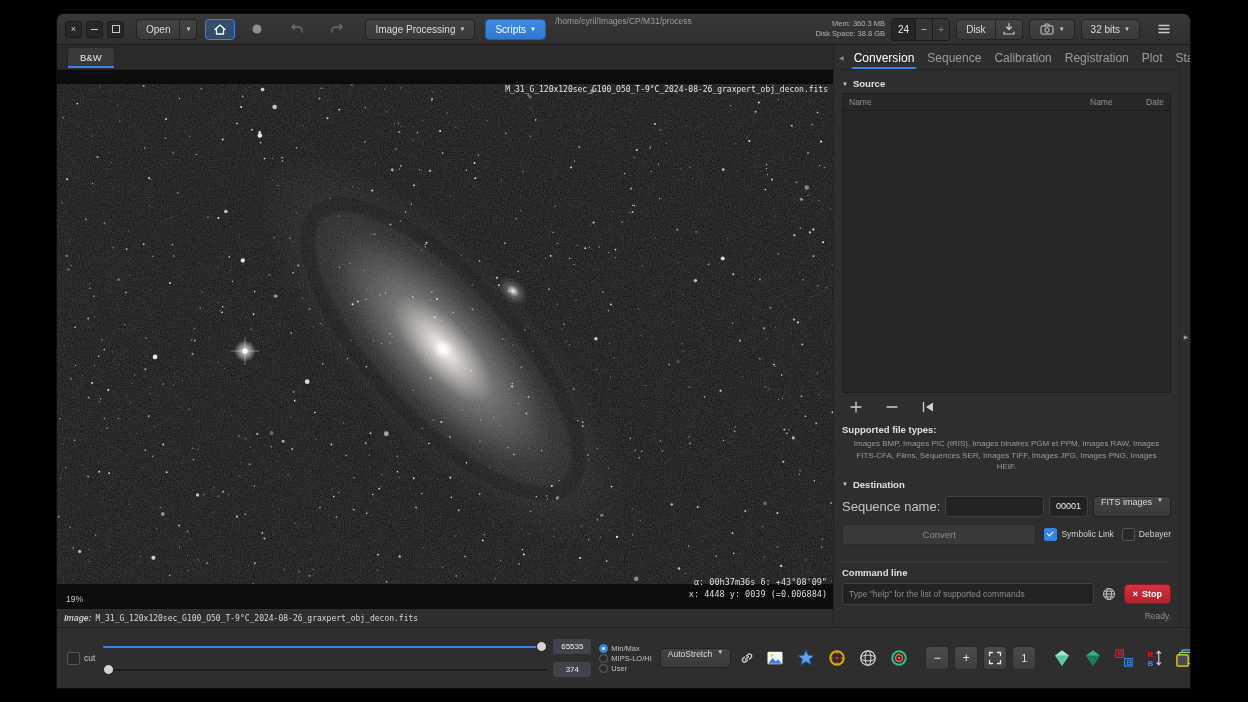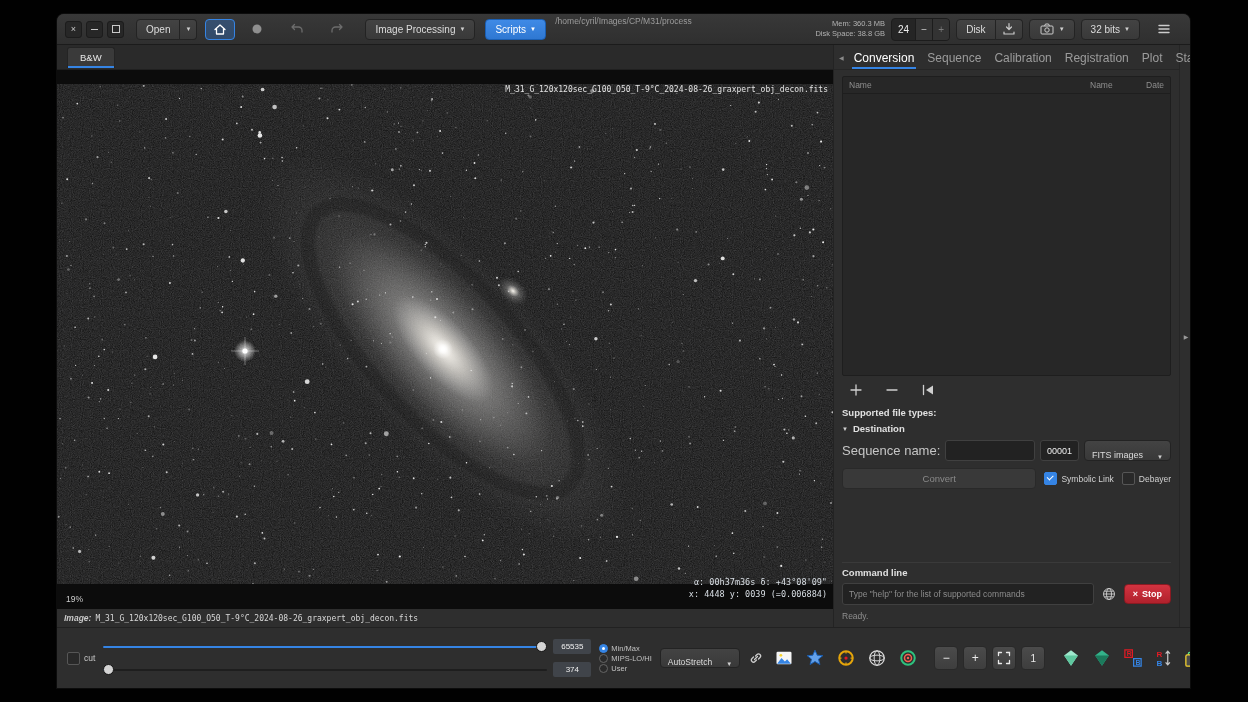--- a/index.html
+++ b/index.html
@@ -68,38 +68,38 @@
   .tbody{flex:1}
   .tbl-tools{display:flex;gap:20px;padding:6px 6px 3px;align-items:center}
   .tool-btn{background:none;border:none;padding:0;width:16px;height:16px;display:flex;align-items:center;justify-content:center}
   .sup-title{font-size:9.5px;font-weight:bold;color:#e0e0e0;margin:6px 0 3px}
   .sup-text{font-size:8px;color:#9a9a9a;text-align:center;line-height:1.45;padding:0 4px;margin-bottom:4px}
   .seqrow{display:flex;align-items:center;gap:5px;margin:2px 0 7px}
   .seqlabel{font-size:13px;color:#c6c6c6;white-space:nowrap}
   .seqinput{flex:1;height:19px;background:#222;border:1px solid #404040;border-radius:3px;color:#eee;font-size:9px;padding:0 5px;min-width:0}
   .counter{font-size:9px;color:#eee;background:#222;border:1px solid #404040;border-radius:3px;height:19px;display:flex;align-items:center;padding:0 6px}
   .dropdown{height:21px;background:linear-gradient(#434343,#393939);border:1px solid #232323;border-radius:4px;color:#dcdcdc;
-            font-size:9px;display:inline-flex;align-items:flex-end;gap:14px;padding:0 7px;white-space:nowrap}
+            font-size:9px;display:inline-flex;align-items:flex-start;gap:5px;padding:0 7px;white-space:nowrap}
   .convrow{display:flex;align-items:center;gap:8px;margin-bottom:6px}
   .convert-btn{flex:1;height:21px;background:#393939;border:1px solid #292929;border-radius:4px;color:#8a8a8a;font-size:9.5px}
   .chk{display:inline-flex;align-items:center;gap:4px;font-size:8.5px;color:#d2d2d2;white-space:nowrap;cursor:pointer}
   .box{width:11px;height:11px;background:#292929;border:1px solid #565656;border-radius:2px;position:relative;flex:0 0 11px}
   .box.checked{background:#3584e4;border-color:#3584e4}
   .box.checked::after{content:"";position:absolute;left:2px;top:2px;width:5px;height:2.5px;
                       border-left:1.5px solid #fff;border-bottom:1.5px solid #fff;transform:rotate(-45deg)}
   .cmd-section{margin-top:auto;border-top:1px solid #3a3a3a;padding-top:4px}
   .cmd-header{font-size:9.5px;font-weight:bold;color:#e0e0e0;margin-bottom:5px}
   .cmdrow{display:flex;align-items:center;gap:5px}
   .cmdinput{flex:1;height:20px;background:#222;border:1px solid #404040;border-radius:3px;color:#eee;font-size:8.5px;padding:0 6px;min-width:0}
   .cmdinput::placeholder{color:#8c8c8c}
   .iconbtn{width:20px;height:20px;background:none;border:none;padding:0;display:flex;align-items:center;justify-content:center}
   .stopbtn{height:20px;background:linear-gradient(#d23340,#b0212c);border:1px solid #8a1a22;border-radius:4px;color:#fff;
            font-size:9px;display:inline-flex;align-items:center;gap:4px;padding:0 8px;font-weight:bold}
   .stop-x{font-size:9px;font-weight:bold}
-  .ready{text-align:left;font-size:8.5px;color:#8f8f8f;padding:6px 0 2px}
+  .ready{text-align:right;font-size:8.5px;color:#8f8f8f;padding:6px 0 2px}
   .edge{width:12px;flex:0 0 12px;background:#2e2e2e;border-left:1px solid #262626;display:flex;align-items:center;justify-content:center;cursor:pointer}
   .edge span{font-size:6px;color:#9a9a9a}
   
   .bottombar{flex:0 0 60px;border-top:1px solid #212121;background:#2e2e2e;display:flex;align-items:center;padding:0 10px;gap:8px}
   .chk.cut{font-size:8.5px;color:#c6c6c6}
   .sliders{display:flex;flex-direction:column;gap:8px;width:488px;flex:0 0 488px}
   .srow{display:flex;align-items:center;gap:6px}
   .slider{position:relative;flex:1;height:11px;cursor:pointer}
   .track{position:absolute;left:0;right:0;top:5px;height:2px;background:#1e1e1e;border-radius:1px}
   .fill{position:absolute;left:0;top:5px;height:2px;background:#3584e4;border-radius:1px}
@@ -1012,20 +1012,24 @@
         <button class="ptab active">Conversion</button>
         <button class="ptab">Sequence</button>
         <button class="ptab">Calibration</button>
         <button class="ptab">Registration</button>
         <button class="ptab">Plot</button>
         <button class="ptab">Stacking</button>
         <button class="tab-scroll"><span>▶</span></button>
       </div>
 
       <div class="pcontent">
+        <div class="expander">
+          <span class="exp-arrow">▼</span>
+          <span>Source</span>
+        </div>
         <div class="filetable">
           <div class="thead">
             <span class="col-name">Name</span>
             <span class="col-size">Name</span>
             <span class="col-date">Date</span>
           </div>
           <div class="tbody"></div>
         </div>
         <div class="tbl-tools">
           <button class="tool-btn">
@@ -1039,20 +1043,21 @@
               </svg>
           </button>
           <button class="tool-btn">
             <svg class="icon16" viewBox="0 0 16 16">
                 <path d="M3.5 3.5v9" stroke="#cfcfcf" stroke-width="1.3" stroke-linecap="round"></path>
                 <path d="M13 3.5 6 8l7 4.5z" fill="#cfcfcf"></path>
               </svg>
           </button>
         </div>
         <div class="sup-title">Supported file types:</div>
+        <div class="sup-text">Images BMP, Images PIC (IRIS), Images binaires PGM et PPM, Images RAW, Images FITS-CFA, Films, Séquences SER, Images TIFF, Images JPG, Images PNG, Images HEIF.</div>
 
         <div class="expander">
           <span class="exp-arrow">▼</span>
           <span>Destination</span>
         </div>
         <div class="seqrow">
           <span class="seqlabel">Sequence name:</span>
           <input class="seqinput" style="">
           <span class="counter">00001</span>
           <button class="dropdown">

